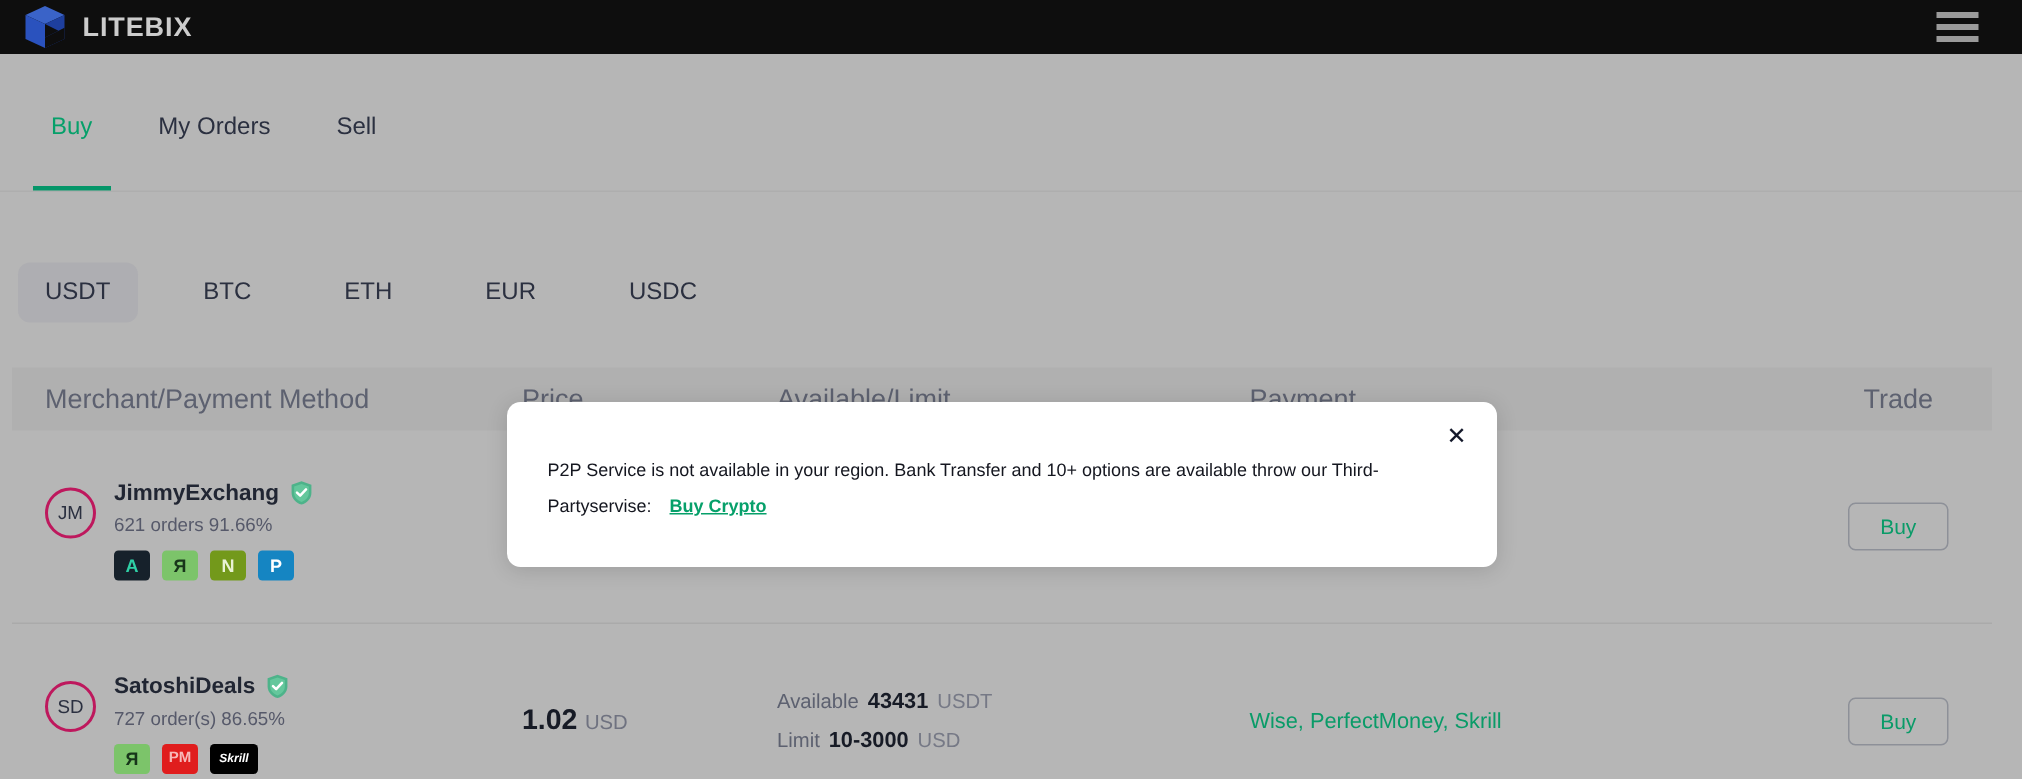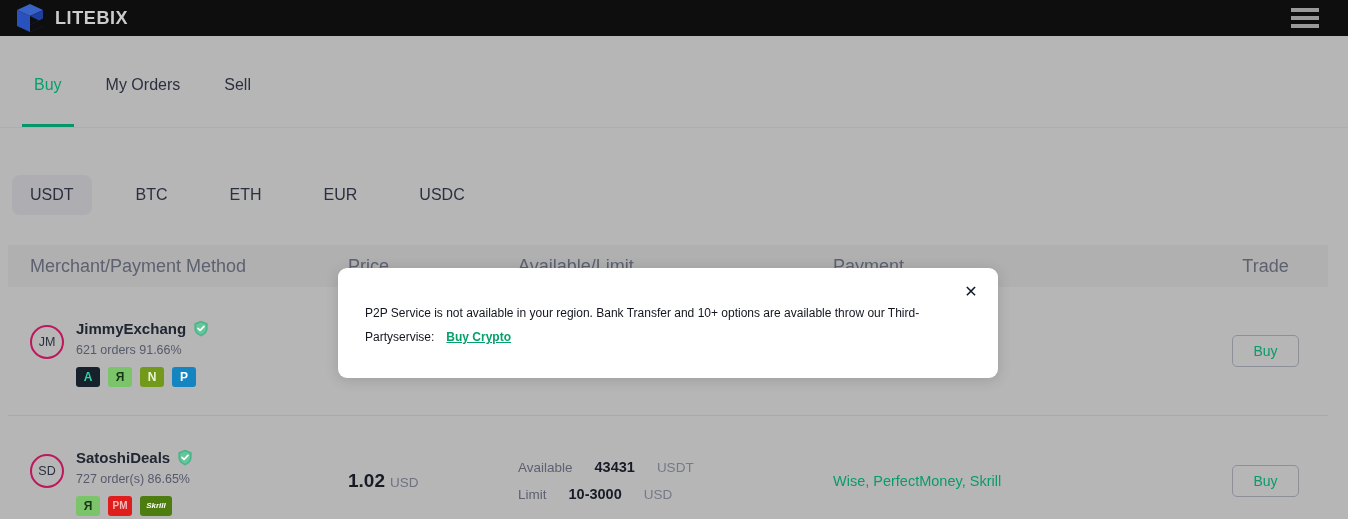--- a/index.html
+++ b/index.html
@@ -205,21 +205,21 @@
   .price-cur {
     font-size: 13.5px;
     color: #6f7280;
     margin-left: 5px;
   }
 
   
   .avail-line {
     display: flex;
     align-items: baseline;
-    gap: 22px;
+    gap: 6px;
     font-size: 13.5px;
     line-height: 26px;
   }
   .al-label { color: #5d6170; }
   .al-value { color: #171b26; font-weight: bold; font-size: 14.5px; }
   .al-unit  { color: #767986; }
 
   
   .pay-methods {
     font-size: 14.5px;
@@ -390,21 +390,21 @@
               <svg class="verified" viewBox="0 0 16 17">
                 <path d="M8 0.8 L14.6 3.2 V8.6 C14.6 12.4 11.6 15.2 8 16.4 C4.4 15.2 1.4 12.4 1.4 8.6 V3.2 Z" fill="#4db38a"></path>
                 <path d="M8 2.6 L12.9 4.4 V8.7 C12.9 11.5 10.7 13.7 8 14.7 C5.3 13.7 3.1 11.5 3.1 8.7 V4.4 Z" fill="#64c79c"></path>
                 <path d="M5 8.4 L7.1 10.4 L11 6.3" stroke="#ffffff" stroke-width="1.7" fill="none" stroke-linecap="round" stroke-linejoin="round"></path>
               </svg>
             </div>
             <div class="m-orders">727 order(s) 86.65%</div>
             <div class="paylogos">
               <div class="paylogo" style="background:#7cc46a;color:#18351a;">Я</div>
               <div class="paylogo" style="background:#e01d1d;color:#f7b8b8;font-size:10px;">PM</div>
-              <div class="paylogo" style="background:#4d7c0f;color:#ffffff;width:32px;font-size:8px;font-style:italic;">Skrill</div>
+              <div class="paylogo" style="background:#000000;color:#ffffff;width:32px;font-size:8px;font-style:italic;">Skrill</div>
             </div>
           </div>
         </div>
       </div>
       <div class="col-price">
         <span class="price-amt">1.02</span><span class="price-cur">USD</span>
       </div>
       <div class="col-avail">
         <div class="avail-line">
           <span class="al-label">Available</span>

